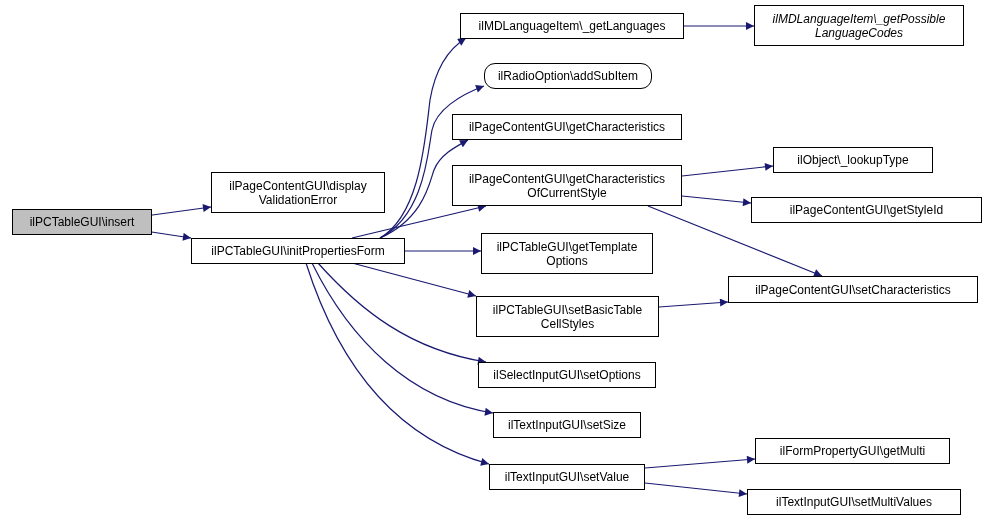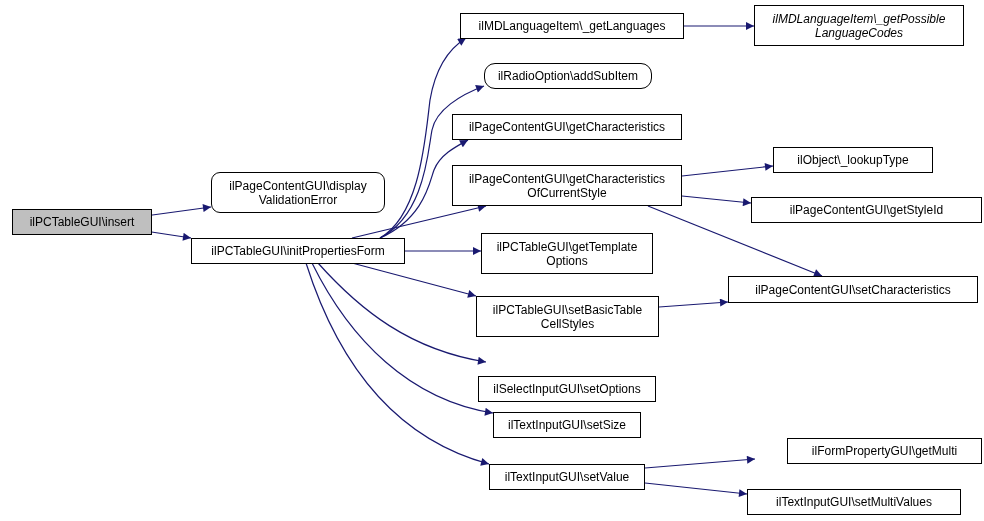--- a/index.html
+++ b/index.html
@@ -31,34 +31,34 @@
   <path d="M684,26 L754,26" fill="none" stroke="#191970" stroke-width="1.2" marker-end="url(#arrow)"></path>
   <path d="M682,176 L773,166" fill="none" stroke="#191970" stroke-width="1.2" marker-end="url(#arrow)"></path>
   <path d="M682,196 L751,203" fill="none" stroke="#191970" stroke-width="1.2" marker-end="url(#arrow)"></path>
   <path d="M648,206 L822,276" fill="none" stroke="#191970" stroke-width="1.2" marker-end="url(#arrow)"></path>
   <path d="M659,307 L728,302" fill="none" stroke="#191970" stroke-width="1.2" marker-end="url(#arrow)"></path>
   <path d="M645,468 L755,459" fill="none" stroke="#191970" stroke-width="1.2" marker-end="url(#arrow)"></path>
   <path d="M645,483 L747,494" fill="none" stroke="#191970" stroke-width="1.2" marker-end="url(#arrow)"></path>
 </svg>
 
 <div class="node root" style="left:12px;top:209px;width:140px;height:26px;">ilPCTableGUI\insert</div>
-<div class="node" style="left:211px;top:172px;width:174px;height:41px;border-radius:9px;">ilPageContentGUI\display
+<div class="node" style="left:211px;top:172px;width:174px;height:41px;">ilPageContentGUI\display
 ValidationError</div>
 <div class="node" style="left:191px;top:238px;width:214px;height:26px;">ilPCTableGUI\initPropertiesForm</div>
 <div class="node" style="left:460px;top:13px;width:224px;height:26px;">ilMDLanguageItem\_getLanguages</div>
 <div class="node" style="left:754px;top:5px;width:210px;height:41px;font-style:italic;">ilMDLanguageItem\_getPossible
 LanguageCodes</div>
 <div class="node" style="left:484px;top:63px;width:168px;height:26px;border-radius:11px;">ilRadioOption\addSubItem</div>
 <div class="node" style="left:452px;top:114px;width:230px;height:26px;">ilPageContentGUI\getCharacteristics</div>
 <div class="node" style="left:452px;top:165px;width:230px;height:41px;">ilPageContentGUI\getCharacteristics
 OfCurrentStyle</div>
 <div class="node" style="left:773px;top:147px;width:160px;height:26px;">ilObject\_lookupType</div>
 <div class="node" style="left:751px;top:197px;width:231px;height:26px;">ilPageContentGUI\getStyleId</div>
 <div class="node" style="left:481px;top:233px;width:172px;height:41px;">ilPCTableGUI\getTemplate
 Options</div>
 <div class="node" style="left:728px;top:276px;width:250px;height:27px;">ilPageContentGUI\setCharacteristics</div>
 <div class="node" style="left:476px;top:296px;width:183px;height:41px;">ilPCTableGUI\setBasicTable
 CellStyles</div>
-<div class="node" style="left:478px;top:376px;width:178px;height:26px;">ilSelectInputGUI\setOptions</div>
+<div class="node" style="left:478px;top:362px;width:178px;height:26px;">ilSelectInputGUI\setOptions</div>
 <div class="node" style="left:493px;top:412px;width:148px;height:26px;">ilTextInputGUI\setSize</div>
 <div class="node" style="left:489px;top:464px;width:156px;height:26px;">ilTextInputGUI\setValue</div>
-<div class="node" style="left:755px;top:438px;width:195px;height:26px;margin-left:32px;">ilFormPropertyGUI\getMulti</div>
+<div class="node" style="left:755px;top:438px;width:195px;height:26px;">ilFormPropertyGUI\getMulti</div>
 <div class="node" style="left:747px;top:489px;width:214px;height:26px;">ilTextInputGUI\setMultiValues</div>
 
 </body></html>

